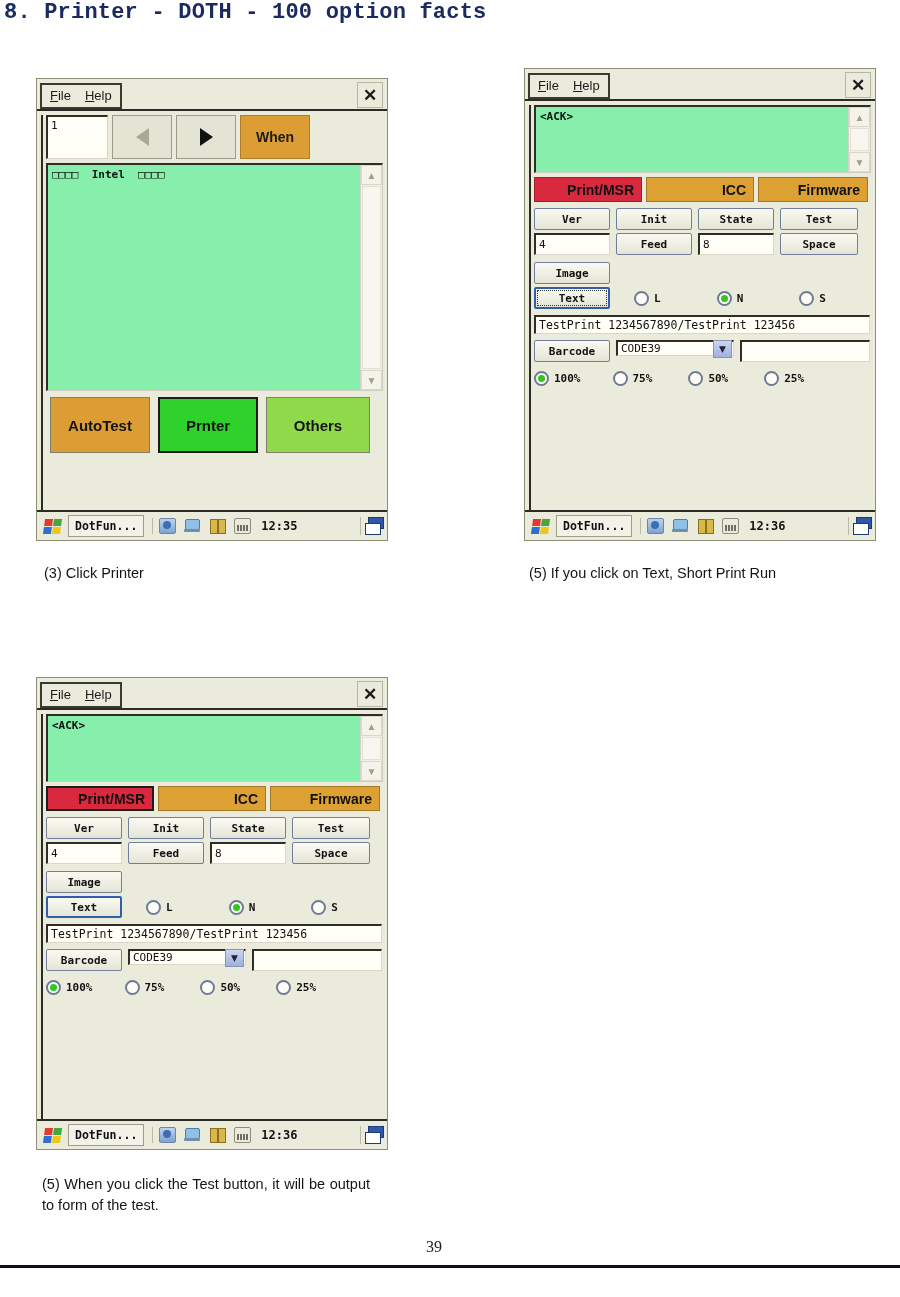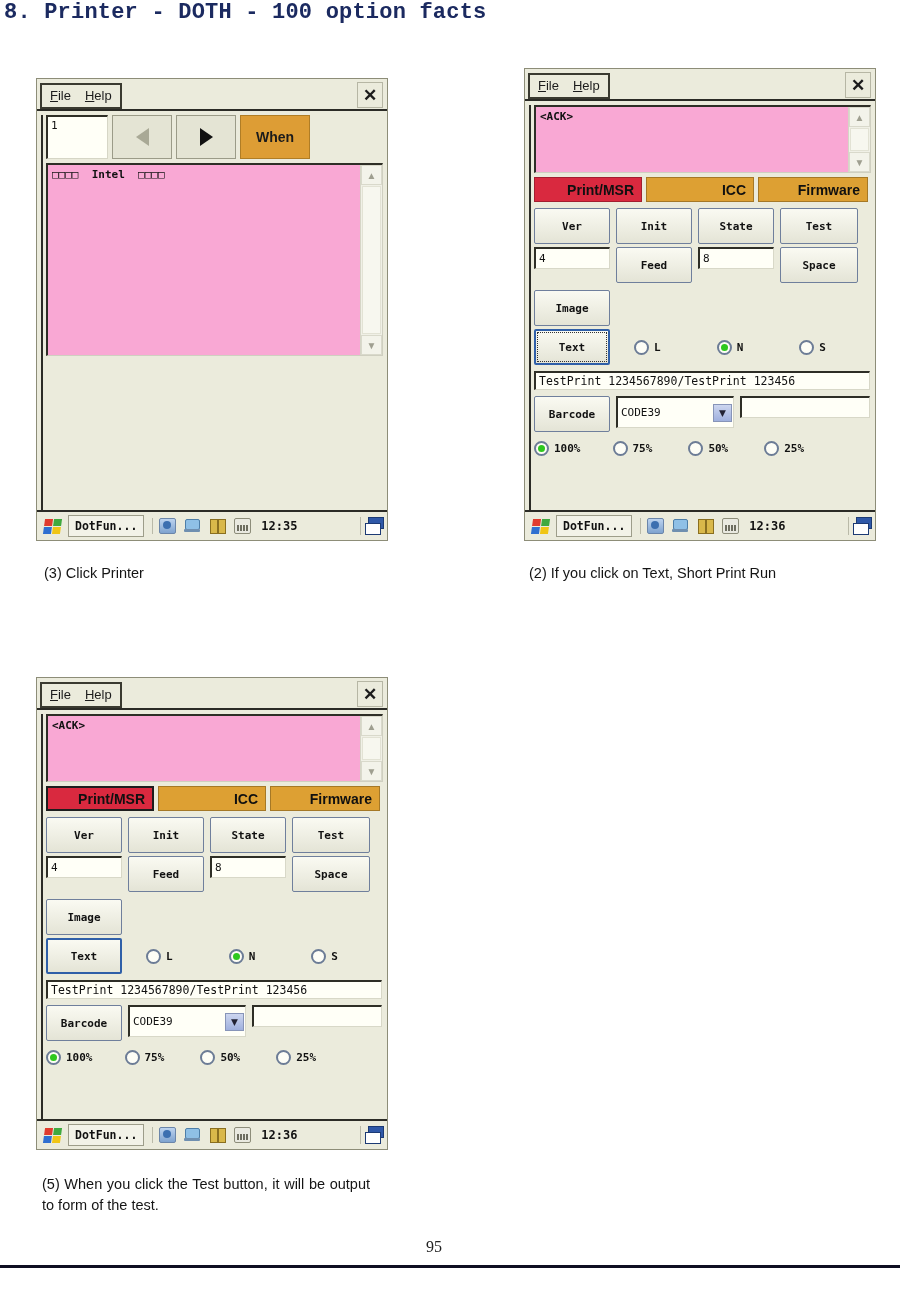--- a/index.html
+++ b/index.html
@@ -97,21 +97,21 @@
     background:#dd9d35;
     border:1px solid #b07d25;
     display:flex;align-items:center;justify-content:center;
     font-size:14px;font-weight:bold;color:#1b1b1b;
     font-family:"Liberation Sans", sans-serif;
   }
 
   
   .logbox {
     position:relative;
-    background:#f9a8d4;
+    background:#86efac;
     border-top:2px solid #2e2e26;
     border-left:2px solid #2e2e26;
     border-right:1px solid #cfcfc0;
     border-bottom:1px solid #cfcfc0;
     padding:3px 4px;
     overflow:hidden;
   }
   .logline {
     font-family:"DejaVu Sans Mono", "Liberation Mono", monospace;
     font-size:11px; font-weight:bold; color:#111;
@@ -156,21 +156,21 @@
   
   .grid { display:flex; flex-direction:column; gap:3px; padding-top:3px; }
   .grow { display:flex; gap:6px; }
   .gbtn {
     background:linear-gradient(#fafaf2,#e4e4d6);
     border:1px solid #6f7f9c;
     border-radius:2px;
     display:flex;align-items:center;justify-content:center;
     font-family:"DejaVu Sans Mono", "Liberation Mono", monospace;
     font-size:11px; font-weight:bold; color:#111;
-    height:36px;
+    height:22px;
   }
   .gbtn.sel { border:2px solid #2f5fa8; }
   .gbtn.focus { border:2px solid #2f5fa8; outline:1px dotted #333; outline-offset:-4px; }
   .gfield {
     background:#fffff7;
     border-top:2px solid #2e2e26;
     border-left:2px solid #2e2e26;
     border-right:1px solid #d8d8c8;
     border-bottom:1px solid #d8d8c8;
     font-family:"DejaVu Sans Mono", "Liberation Mono", monospace;
@@ -210,21 +210,21 @@
     white-space:nowrap; overflow:hidden;
   }
 
   
   .combo {
     background:#fffff7;
     border-top:2px solid #2e2e26;
     border-left:2px solid #2e2e26;
     border-right:1px solid #d8d8c8;
     border-bottom:1px solid #d8d8c8;
-    height:32px;
+    height:16px;
     display:flex; align-items:center; justify-content:space-between;
     padding:0 0 0 3px;
     font-family:"DejaVu Sans Mono", "Liberation Mono", monospace;
     font-size:11px; color:#111;
   }
   .combo .arrow {
     width:19px;height:18px;margin-right:1px;
     background:linear-gradient(#cdd6ef,#9fb0de);
     border:1px solid #8794b8;
     display:flex;align-items:center;justify-content:center;
@@ -322,29 +322,40 @@
           <span class="tri-l"></span>
         </div>
         <div class="arrowbtn" style="width:60px;">
           <span class="tri-r"></span>
         </div>
         <div class="stepbtn" style="width:70px;">
           <span>When</span>
         </div>
       </div>
 
-      <div class="logbox" style="height:193px;">
+      <div class="logbox" style="height:228px;">
         <div class="logline">□□□□  Intel  □□□□</div>
         <div class="scroll">
           <div class="sb">▲</div>
           <div class="track"></div>
           <div class="sb">▼</div>
         </div>
       </div>
 
+      <div class="bigbtns">
+        <div class="bigbtn" style="width:100px;background:#dd9d35;">
+          <span>AutoTest</span>
+        </div>
+        <div class="bigbtn" style="width:100px;background:#2ed22a;border:2px solid #1c1c1c;">
+          <span>Prnter</span>
+        </div>
+        <div class="bigbtn" style="width:104px;background:#8fd94a;">
+          <span>Others</span>
+        </div>
+      </div>
     </div>
   </div>
 
   <div class="taskbar">
     <div class="startbtn">
       <span class="flag">
           <i></i>
           <i></i>
           <i></i>
           <i></i>
@@ -480,21 +491,21 @@
       <span class="tico ti-mon"></span>
       <span class="tico ti-bat"></span>
       <span class="tico ti-kbd"></span>
       <span class="clock">12:36</span>
     </div>
     <div class="switcher"></div>
   </div>
 </div>
 
 <div class="caption" style="left:44px; top:563px; width:430px;">(3) Click Printer</div>
-<div class="caption" style="left:529px; top:563px; width:340px;">(2) If you click on Text, Short Print Run</div>
+<div class="caption" style="left:529px; top:563px; width:340px;">(5) If you click on Text, Short Print Run</div>
 
 <div class="device" style="left:36px; top:677px; width:352px; height:473px;">
 
   <div class="menubar">
     <div class="menubox">
       <span class="menuitem"><u>F</u>ile</span>
       <span class="menuitem"><u>H</u>elp</span>
     </div>
     <div class="closebtn">✕</div>
   </div>
@@ -608,15 +619,15 @@
       <span class="tico ti-bat"></span>
       <span class="tico ti-kbd"></span>
       <span class="clock">12:36</span>
     </div>
     <div class="switcher"></div>
   </div>
 </div>
 
 <div class="caption just" style="left:42px; top:1174px; width:328px;">(5) When you click the Test button, it will be output to form of the test.</div>
 
-<div class="pagenum">95</div>
+<div class="pagenum">39</div>
 <div class="hr"></div>
 <div class="footer-text">DOTH-100 User Reference</div>
 
 </body></html>

